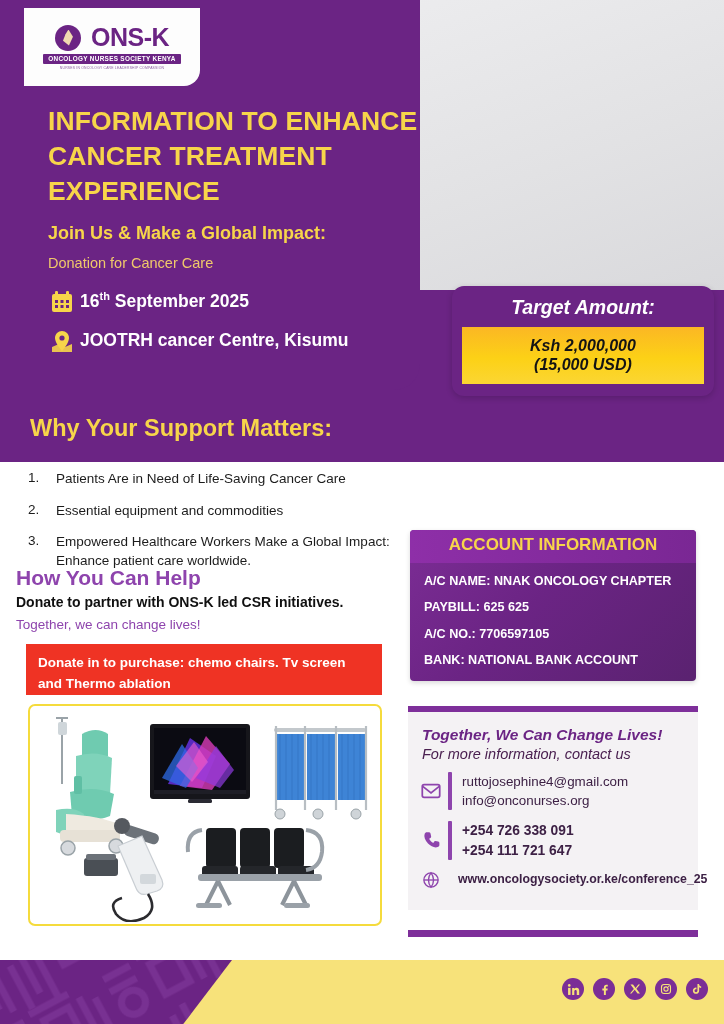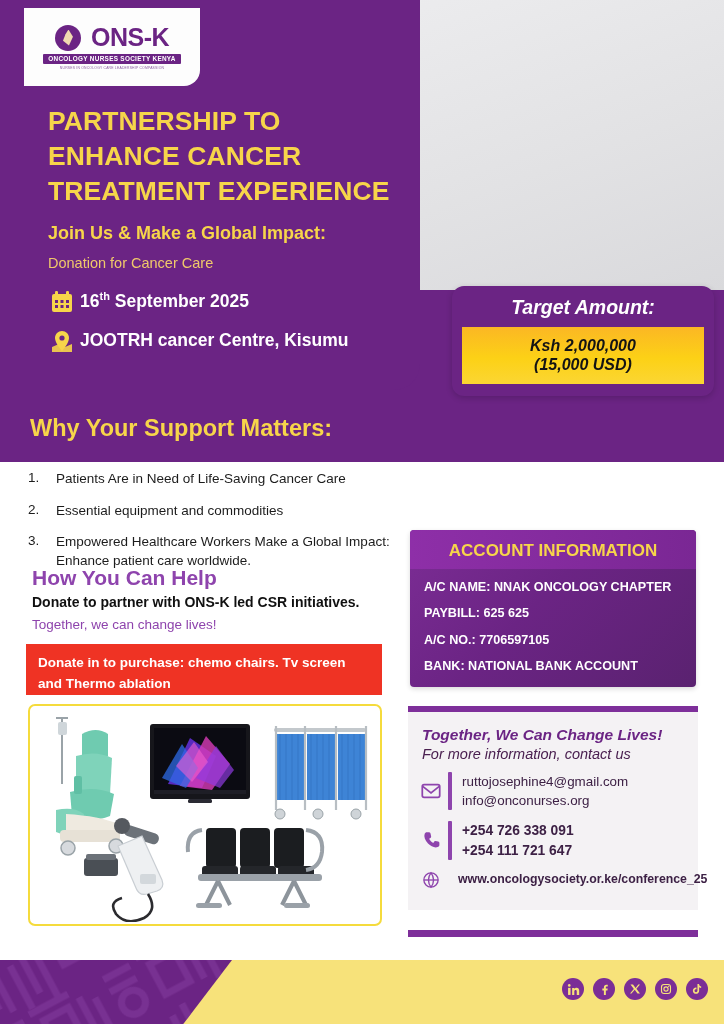--- a/index.html
+++ b/index.html
@@ -48,36 +48,36 @@
   
   .why-title{position:absolute;left:30px;top:415px;color:#F7D54A;font-size:23.5px;font-weight:bold;}
 
   
   .reasons{position:absolute;left:28px;top:470px;width:372px;}
   .reason{display:flex;gap:12px;margin-bottom:13px;}
   .reason-num{color:#1c1c1c;font-size:13.5px;min-width:16px;}
   .reason-txt{color:#1c1c1c;font-size:13.5px;line-height:1.38;}
 
   
-  .help{position:absolute;left:32px;top:566px;width:372px;}
+  .help{position:absolute;left:16px;top:566px;width:372px;}
   .help-h{color:#8E44AD;font-size:21px;font-weight:bold;margin-bottom:4px;}
   .help-l1{color:#101010;font-size:14px;font-weight:bold;margin-bottom:7px;}
   .help-l2{color:#8E44AD;font-size:13.5px;}
   .redbox{position:absolute;left:26px;top:644px;width:356px;background:#EF3324;color:#ffffff;font-size:13.5px;
           font-weight:bold;line-height:1.55;padding:9px 12px 0;box-sizing:border-box;}
 
   
   .gallery{position:absolute;left:28px;top:704px;width:354px;height:222px;background:#ffffff;border:2.5px solid #F5DB3C;
            border-radius:7px;box-sizing:border-box;}
 
   
   .acct{position:absolute;left:410px;top:530px;width:286px;border-radius:4px;overflow:hidden;
         background:linear-gradient(135deg,#7C2D95 0%,#6B2484 45%,#5A2270 100%);box-shadow:0 2px 5px rgba(0,0,0,.15);}
   .acct-h{background:linear-gradient(90deg,#8E2FA8 0%,#7A2794 100%);color:#F7D54A;font-size:17px;font-weight:bold;
-          text-align:center;padding:11px 4px 8px;}
+          text-align:center;padding:5px 4px 8px;}
   .acct-b{padding:10px 14px 13px;}
   .acct-line{color:#ffffff;font-size:12.6px;font-weight:bold;line-height:1.3;margin-bottom:10px;}
   .acct-line:last-child{margin-bottom:0;}
 
   
   .contact{position:absolute;left:408px;top:712px;width:290px;background:#F4F2F4;padding:14px 0 10px;}
   .contact-topbar{position:absolute;left:408px;top:706px;width:290px;height:6px;background:#7E2F9A;}
   .contact-botbar{position:absolute;left:408px;top:930px;width:290px;height:7px;background:#7E2F9A;}
   .c-h1{color:#6B2484;font-size:15.5px;font-weight:bold;font-style:italic;padding:0 0 2px 14px;}
   .c-h2{color:#4A2050;font-size:14.5px;font-style:italic;padding:0 0 10px 14px;}
@@ -164,21 +164,21 @@
 
       <div class="logo-box">
         <div class="logo-main">
           <span class="logo-mark"></span>
           <span class="logo-word">ONS-K</span>
         </div>
         <div class="logo-sub">ONCOLOGY NURSES SOCIETY KENYA</div>
         <div class="logo-tag">NURSES IN ONCOLOGY CARE LEADERSHIP COMPASSION</div>
       </div>
 
-      <div class="headline">PARTNERSHIP TO ENHANCE CANCER TREATMENT EXPERIENCE</div>
+      <div class="headline">INFORMATION TO ENHANCE CANCER TREATMENT EXPERIENCE</div>
       <div class="subhead">Join Us &amp; Make a Global Impact:</div>
       <div class="subhead2">Donation for Cancer Care</div>
 
       <div class="meta">
         <div class="meta-row">
           <span class="meta-ico">
             <svg width="24" height="24" viewBox="0 0 24 24" fill="currentColor" aria-hidden="true">
               <rect x="2" y="4" width="20" height="18" rx="2"></rect>
               <rect x="5" y="1" width="3" height="5" rx="1.2"></rect>
               <rect x="16" y="1" width="3" height="5" rx="1.2"></rect>

